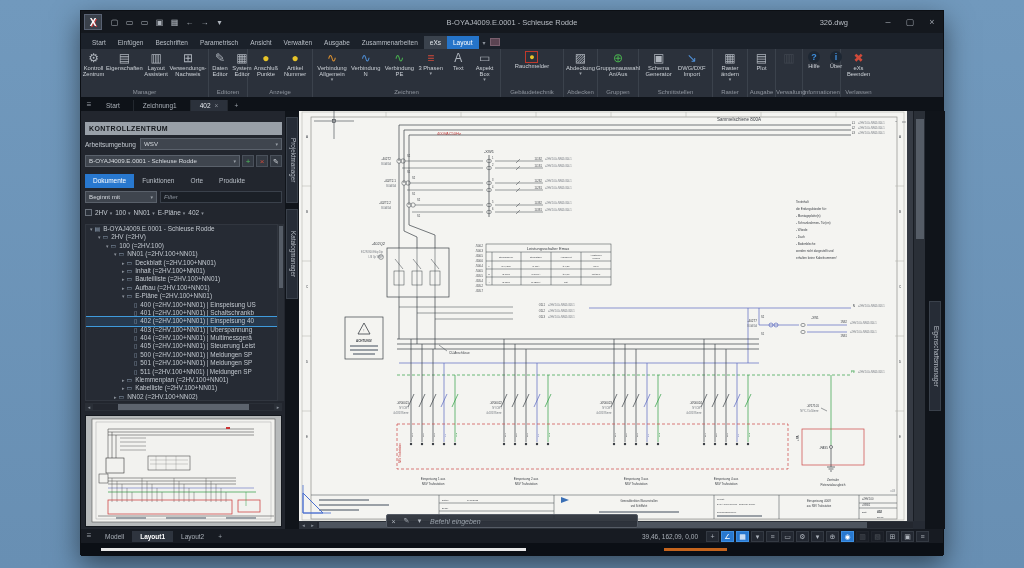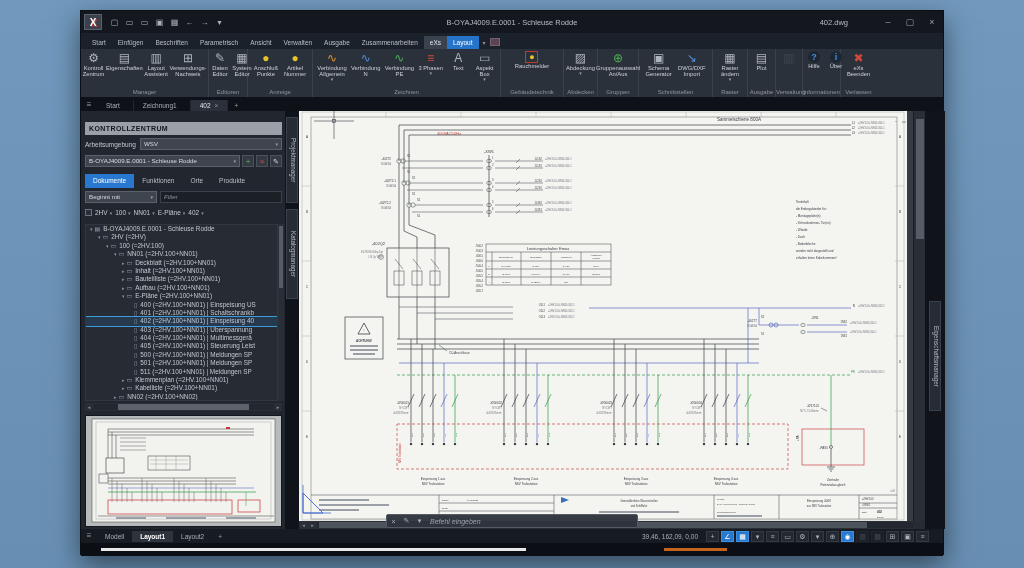--- a/index.html
+++ b/index.html
@@ -142,21 +142,21 @@
     <span class="qaico">▢</span>
           <span class="qaico">▭</span>
           <span class="qaico">▭</span>
           <span class="qaico">▣</span>
           <span class="qaico">▦</span>
           <span class="qaico">←</span>
           <span class="qaico">→</span>
           <span class="qaico">▾</span>
         </div>
     <div class="wtitle">B-OYAJ4009.E.0001 - Schleuse Rodde</div>
-    <div class="wfile">402.dwg</div>
+    <div class="wfile">326.dwg</div>
     <div class="wctl">
       <span>–</span>
       <span>▢</span>
       <span>×</span>
     </div>
   </div>
 
   <div class="tabrow">
     <span style="display:flex;">
 

